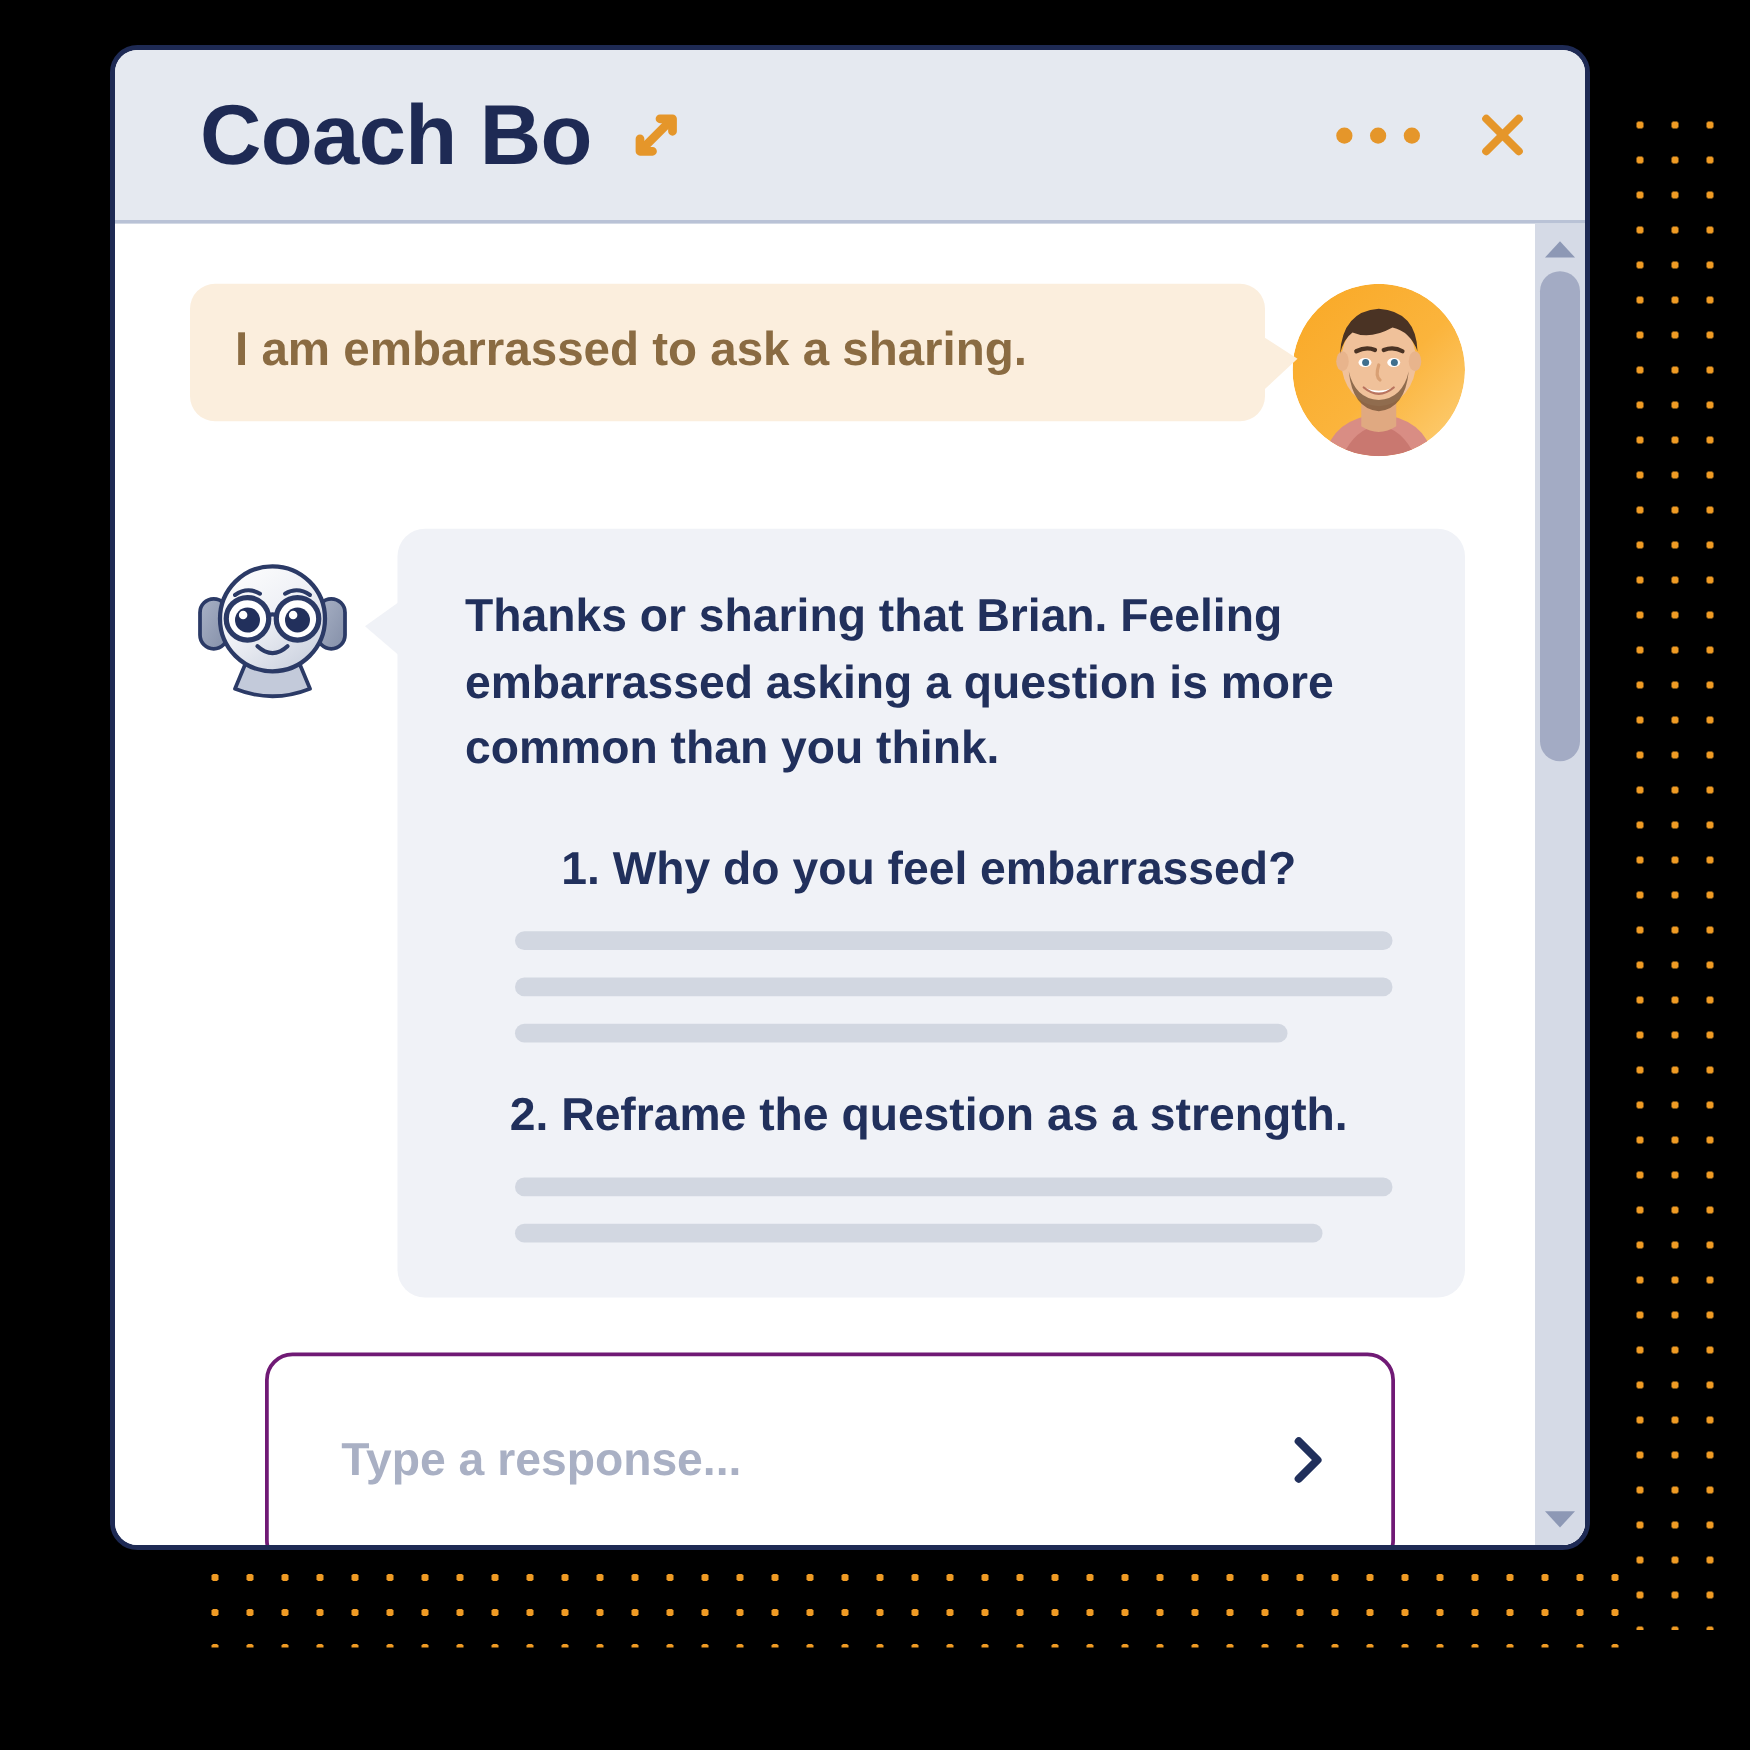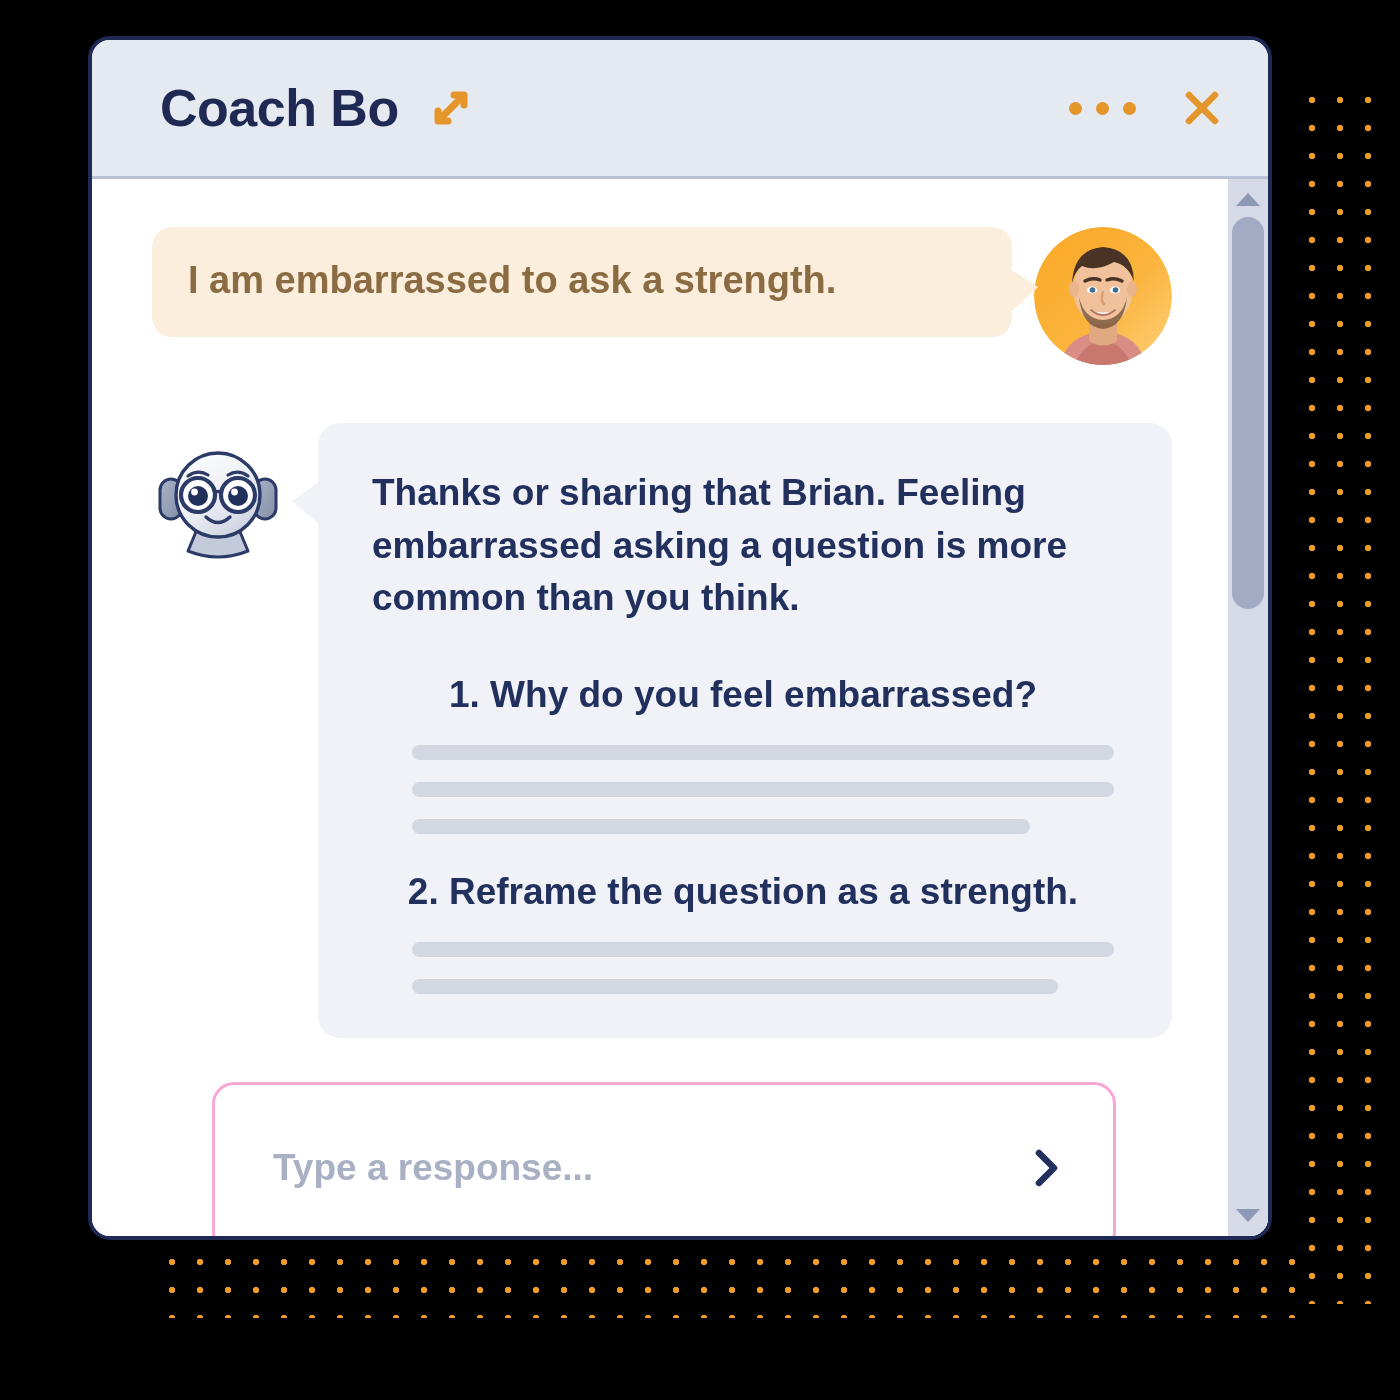--- a/index.html
+++ b/index.html
@@ -64,21 +64,21 @@
     align-items: center;
     padding: 0 44px 0 68px;
   }
   .title-left {
     display: flex;
     align-items: center;
     gap: 26px;
     flex: 1;
   }
   .window-title {
-    font-size: 52px;
+    font-size: 68px;
     font-weight: 700;
     color: #1e2a54;
     letter-spacing: -0.5px;
     line-height: 1;
   }
   .expand-icon {
     width: 52px;
     height: 52px;
     display: block;
     cursor: pointer;
@@ -234,21 +234,21 @@
     background: #d2d7e1;
   }
 
   
   .composer-wrap {
     padding: 44px 56px 44px 60px;
     box-sizing: border-box;
     background: #ffffff;
   }
   .composer {
-    border: 3px solid #f9a8d4;
+    border: 3px solid #701a75;
     border-radius: 22px;
     height: 172px;
     display: flex;
     align-items: center;
     padding: 0 40px 0 56px;
     box-sizing: border-box;
     background: #ffffff;
   }
   .composer-input {
     flex: 1;
@@ -345,21 +345,21 @@
       </svg>
     </div>
   </div>
 
   <div class="window-body">
 
     <div class="chat-area">
 
       <div class="row-user">
         <div class="bubble-user">
-          <div class="bubble-user-text">I am embarrassed to ask a strength.</div>
+          <div class="bubble-user-text">I am embarrassed to ask a sharing.</div>
         </div>
         <div class="avatar-user">
           <svg viewBox="0 0 138 138" width="138" height="138">
             <defs>
               <linearGradient id="avGrad" x1="0" y1="0" x2="1" y2="1">
                 <stop offset="0%" stop-color="#f9a825"></stop>
                 <stop offset="55%" stop-color="#fbb43c"></stop>
                 <stop offset="100%" stop-color="#fdd07a"></stop>
               </linearGradient>
               <clipPath id="avClip">

